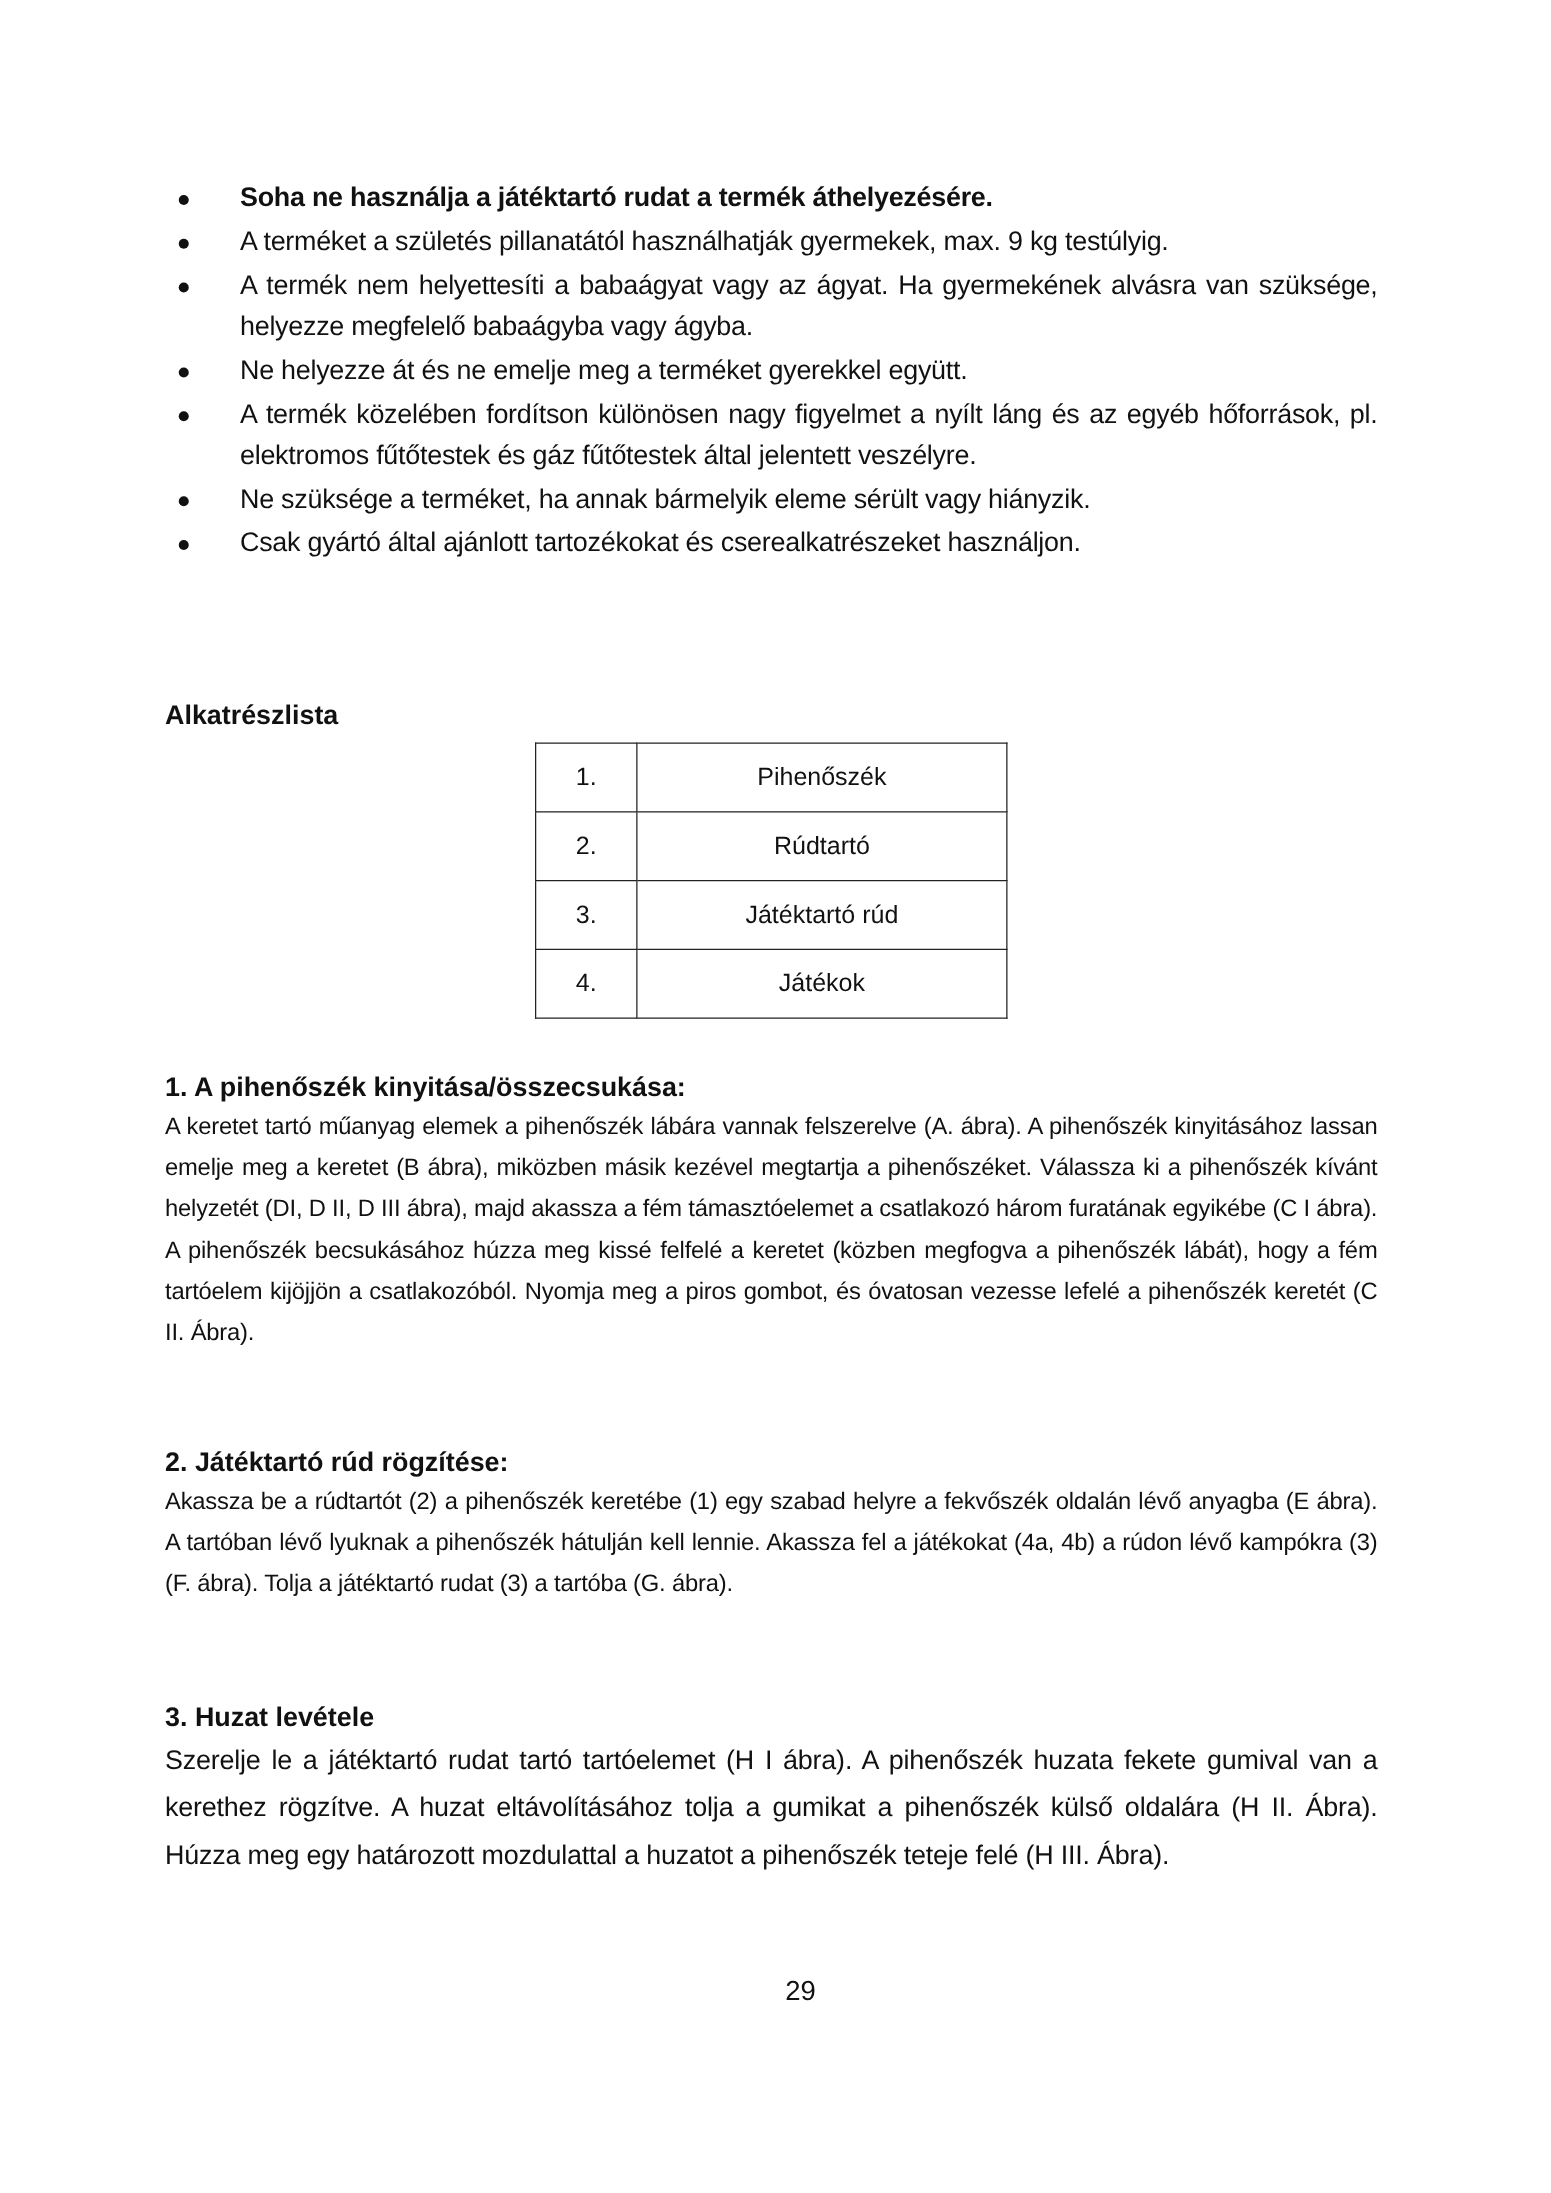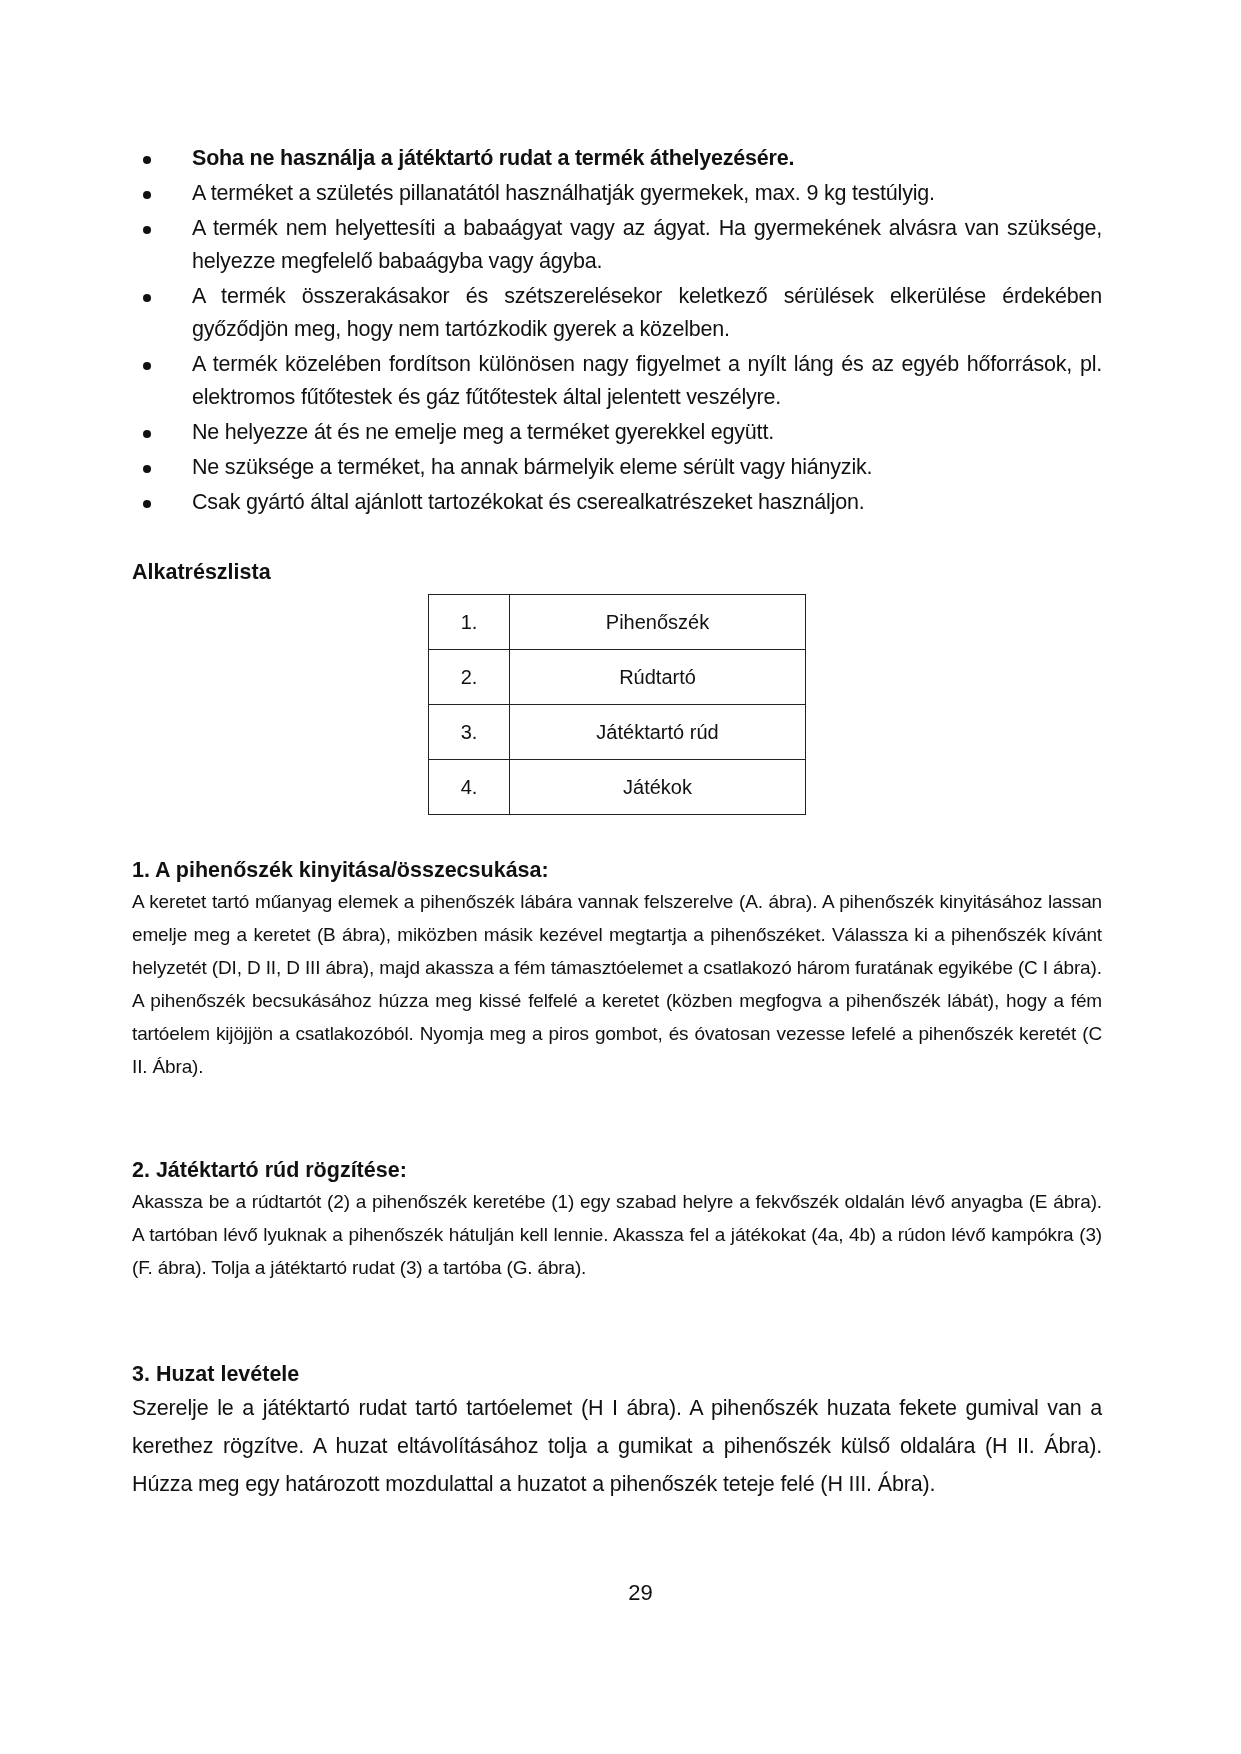--- a/index.html
+++ b/index.html
@@ -31,23 +31,22 @@
   </style>
 </head>
 <body>
 
 <div class="page">
 
   <ul class="bullets">
     <li class="bold"><span class="dot"></span><span>Soha ne használja a játéktartó rudat a termék áthelyezésére.</span></li>
     <li><span class="dot"></span><span>A terméket a születés pillanatától használhatják gyermekek, max. 9 kg testúlyig.</span></li>
     <li><span class="dot"></span><span>A termék nem helyettesíti a babaágyat vagy az ágyat. Ha gyermekének alvásra van szüksége, helyezze megfelelő babaágyba vagy ágyba.</span></li>
-    <li><span class="dot"></span><span>A termék összerakásakor és szétszerelésekor keletkező sérülések elkerülése érdekében győződjön meg, hogy nem tartózkodik gyerek a közelben.</span></li>
+    <li><span class="dot"></span><span>Ne helyezze át és ne emelje meg a terméket gyerekkel együtt.</span></li>
     <li><span class="dot"></span><span>A termék közelében fordítson különösen nagy figyelmet a nyílt láng és az egyéb hőforrások, pl. elektromos fűtőtestek és gáz fűtőtestek által jelentett veszélyre.</span></li>
-    <li><span class="dot"></span><span>Ne helyezze át és ne emelje meg a terméket gyerekkel együtt.</span></li>
     <li><span class="dot"></span><span>Ne szüksége a terméket, ha annak bármelyik eleme sérült vagy hiányzik.</span></li>
     <li><span class="dot"></span><span>Csak gyártó által ajánlott tartozékokat és cserealkatrészeket használjon.</span></li>
   </ul>
 
   <div class="parts-title">Alkatrészlista</div>
 
   <table class="parts">
     <tbody>
         <tr>
       <td class="num">1.</td>

